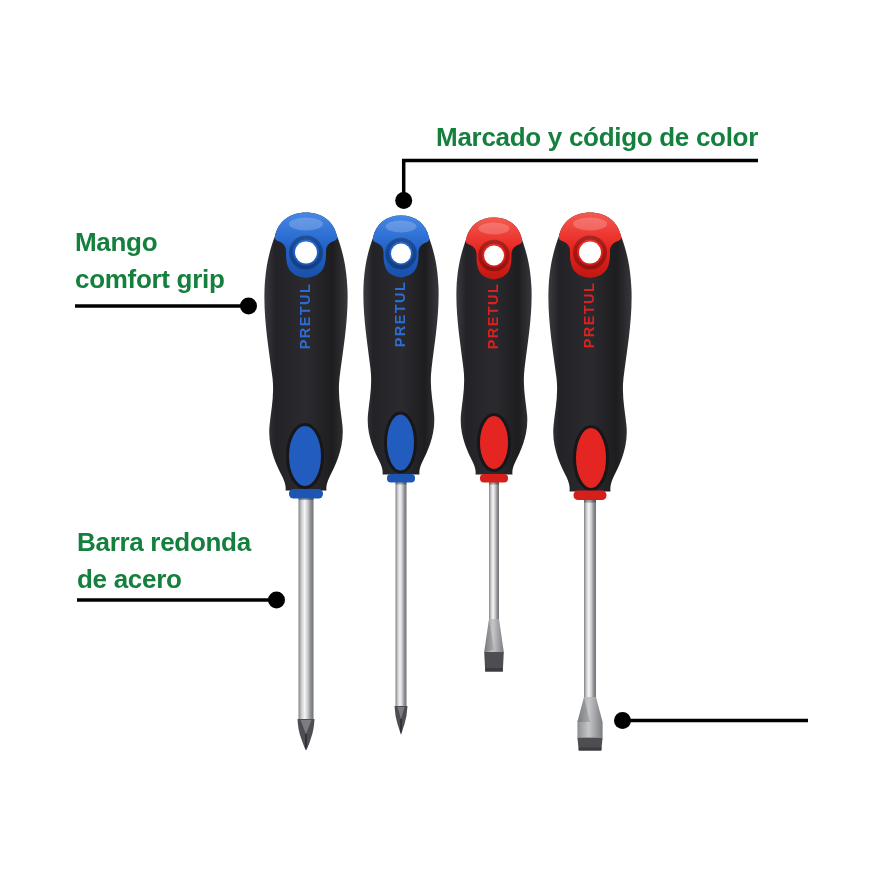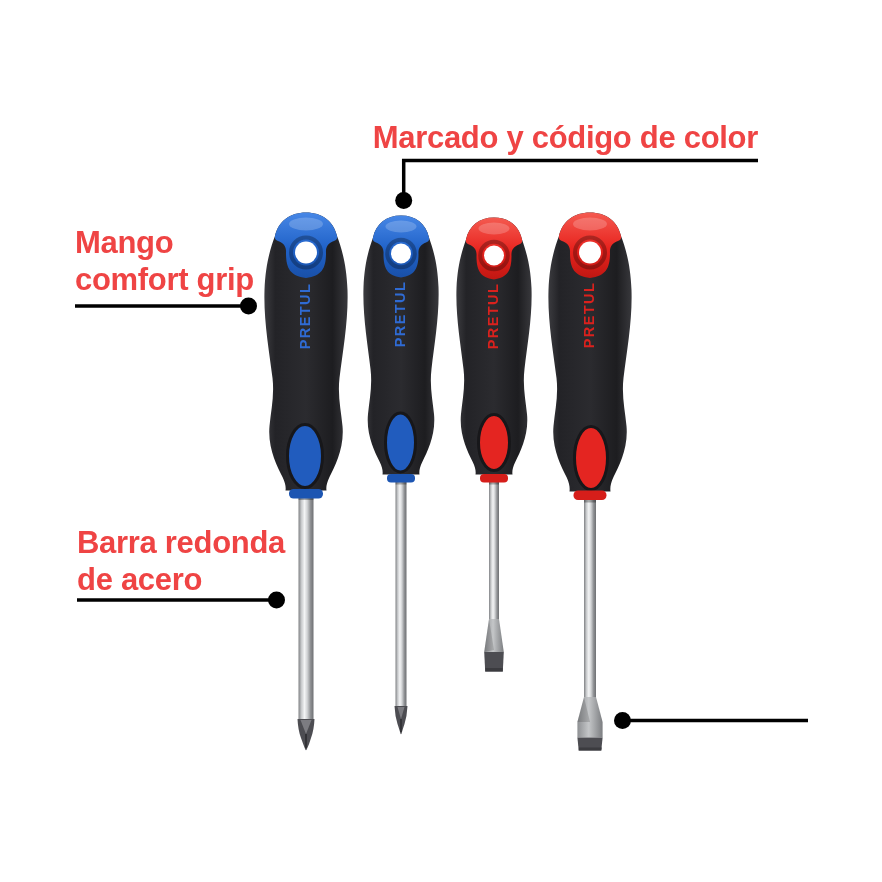--- a/index.html
+++ b/index.html
@@ -7,24 +7,24 @@
     position:relative;
     width:882px;height:882px;
     background:#ffffff;
     overflow:hidden;
     font-family:"Liberation Sans", sans-serif;
   }
   .stage svg{position:absolute;left:0;top:0;}
   .ann{
     position:absolute;
     font-weight:bold;
-    font-size:31px;
+    font-size:26px;
     line-height:37px;
     letter-spacing:-0.3px;
-    color:#ef4444;
+    color:#15803d;
     white-space:nowrap;
   }
   .ann.right{text-align:right;}
   .brand-text{
     font-family:"Liberation Sans", sans-serif;
     font-weight:bold;
     font-size:14.5px;
     letter-spacing:1.4px;
   }
 </style>

